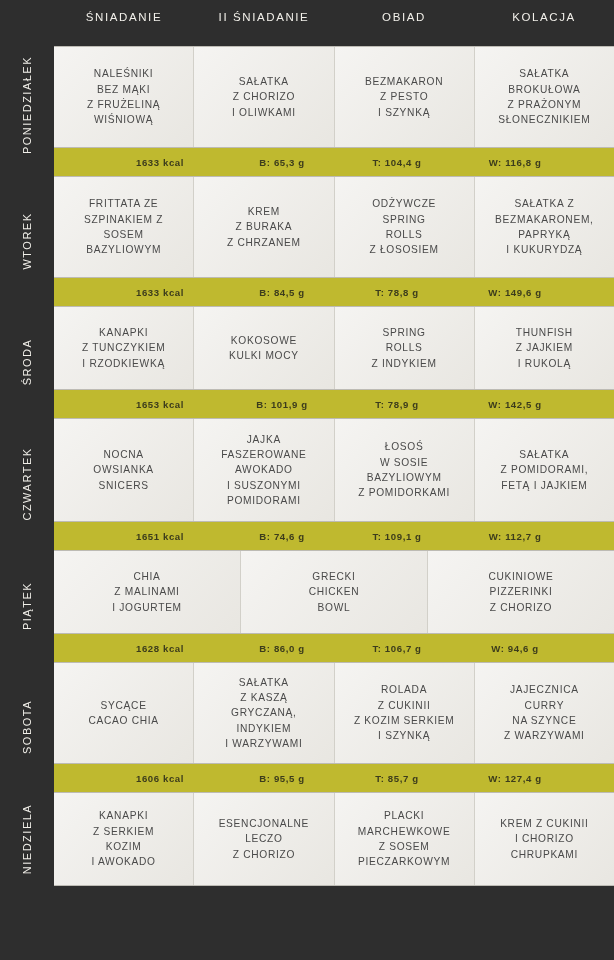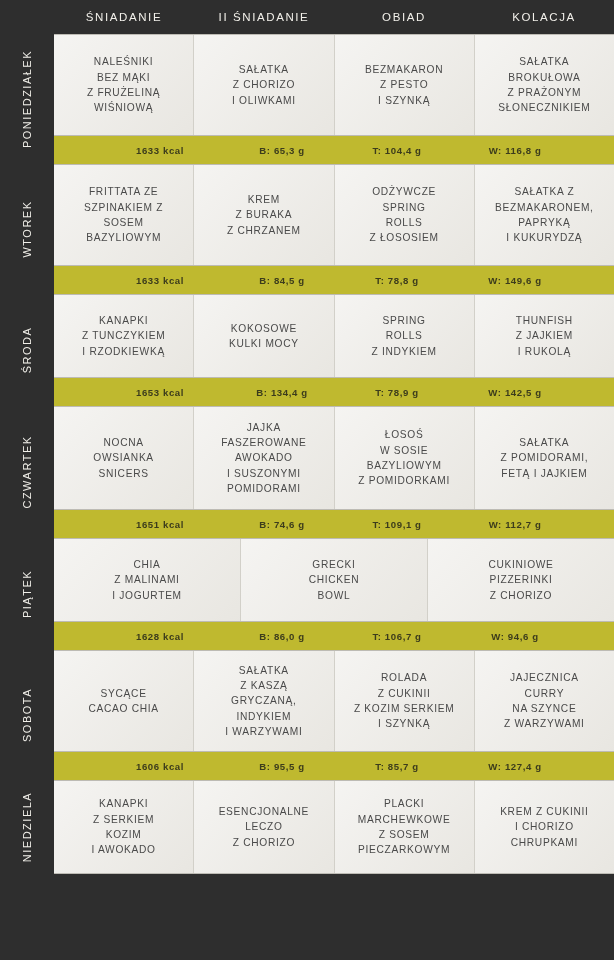--- a/index.html
+++ b/index.html
@@ -125,21 +125,21 @@
     <div class="header-cell">OBIAD</div>
     <div class="header-cell">KOLACJA</div>
   </div>
 
   <div id="days-container">
       <div class="day-block">
         <div class="day-label">
           <span>PONIEDZIAŁEK</span>
         </div>
         <div class="day-right">
-          <div class="meals-row" style="height: 100px;">
+          <div class="meals-row" style="height: 100px; margin-top: 12px;">
             <div class="meal-cell">
               <span class="txt">NALEŚNIKI<br>BEZ MĄKI<br>Z FRUŻELINĄ<br>WIŚNIOWĄ</span>
             </div>
             <div class="meal-cell">
               <span class="txt">SAŁATKA<br>Z CHORIZO<br>I OLIWKAMI</span>
             </div>
             <div class="meal-cell">
               <span class="txt">BEZMAKARON<br>Z PESTO<br>I SZYNKĄ</span>
             </div>
             <div class="meal-cell">
@@ -195,21 +195,21 @@
             </div>
             <div class="meal-cell">
               <span class="txt">SPRING<br>ROLLS<br>Z INDYKIEM</span>
             </div>
             <div class="meal-cell">
               <span class="txt">THUNFISH<br>Z JAJKIEM<br>I RUKOLĄ</span>
             </div>
           </div>
           <div class="macro-row">
             <div class="macro-item macro-kcal">1653 kcal</div>
-            <div class="macro-item macro-b">B: 134,4 g</div>
+            <div class="macro-item macro-b">B: 101,9 g</div>
             <div class="macro-item macro-t">T: 78,9 g</div>
             <div class="macro-item macro-w">W:  142,5 g</div>
           </div>
         </div>
       </div>
       <div class="day-block">
         <div class="day-label">
           <span>CZWARTEK</span>
         </div>
         <div class="day-right">

